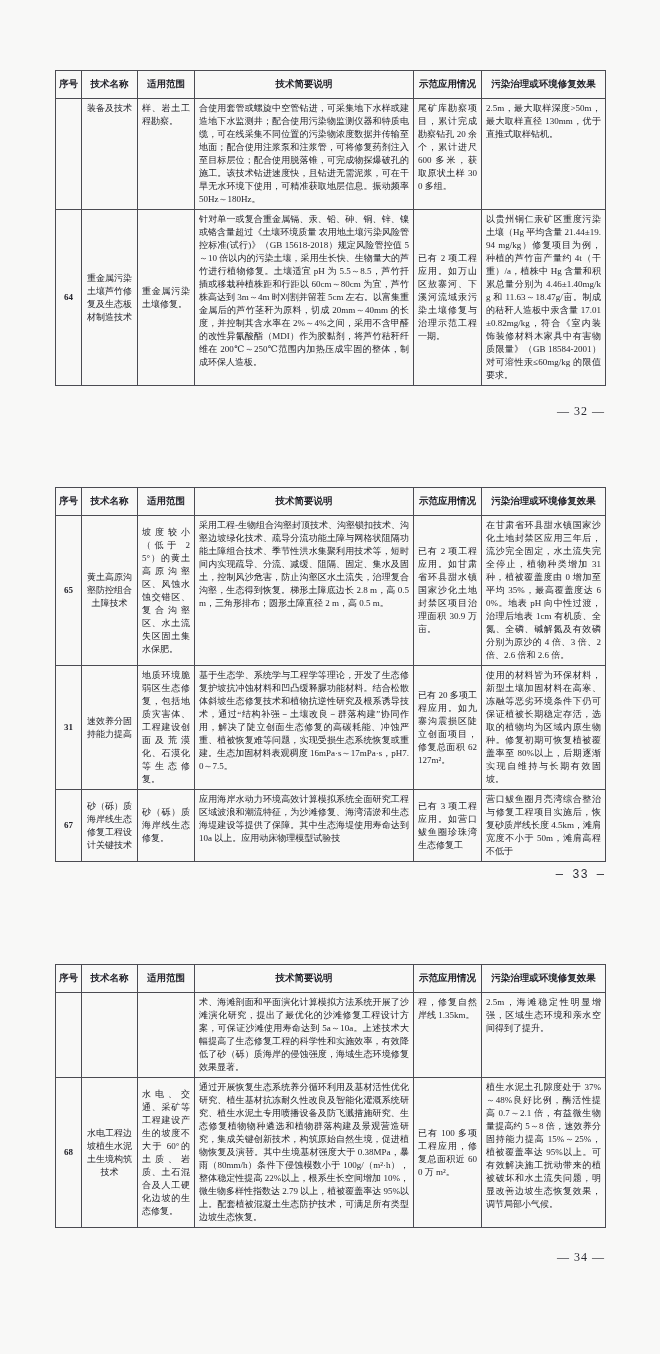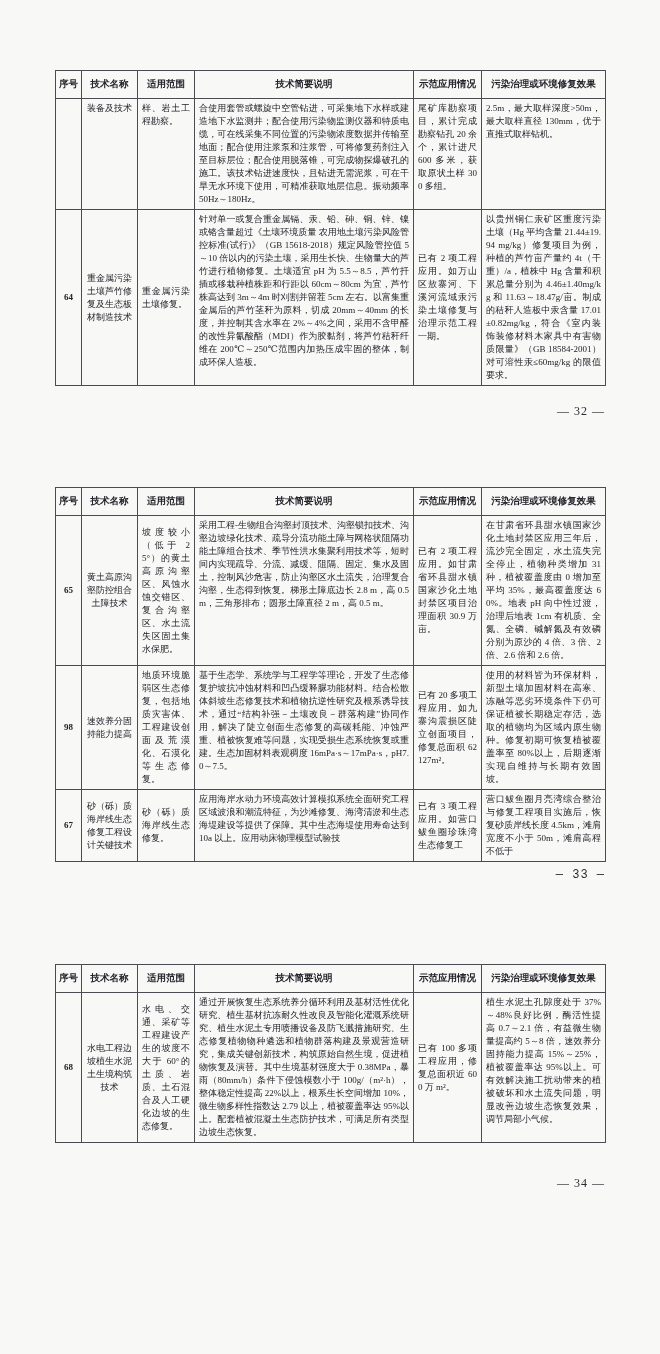--- a/index.html
+++ b/index.html
@@ -51,21 +51,21 @@
     width: 550px;
     text-align: right;
     font-size: 12px;
     letter-spacing: 1px;
     color: #2a2a32;
   }
   .pn-32 { margin-top: 18px; }
   .gap-before-t2 { height: 68px; }
   .pn-33 { margin-top: 6px; font-family: Liberation Mono, monospace; }
   .gap-before-t3 { height: 82px; }
-  .pn-34 { margin-top: 33px; }
+  .pn-34 { margin-top: 22px; }
 </style>
 </head>
 <body>
 
 <div class="sheet">
 
   <table class="doc-table">
     <colgroup>
       <col style="width:26px">
         <col style="width:56px">
@@ -130,21 +130,21 @@
     <tbody>
       <tr>
         <td class="c-num">65</td>
         <td class="c-name">黄土高原沟壑防控组合土障技术</td>
         <td class="c-scope">坡度较小（低于 25°）的黄土高原沟壑区、风蚀水蚀交错区、复合沟壑区、水土流失区固土集水保肥。</td>
         <td class="c-desc">采用工程-生物组合沟壑封顶技术、沟壑锁扣技术、沟壑边坡绿化技术、疏导分流功能土障与网格状阻隔功能土障组合技术、季节性洪水集聚利用技术等，短时间内实现疏导、分流、减缓、阻隔、固定、集水及固土，控制风沙危害，防止沟壑区水土流失，治理复合沟壑，生态得到恢复。梯形土障底边长 2.8 m，高 0.5 m，三角形排布；圆形土障直径 2 m，高 0.5 m。</td>
         <td class="c-app">已有 2 项工程应用。如甘肃省环县甜水镇国家沙化土地封禁区项目治理面积 30.9 万亩。</td>
         <td class="c-eff">在甘肃省环县甜水镇国家沙化土地封禁区应用三年后，流沙完全固定，水土流失完全停止，植物种类增加 31 种，植被覆盖度由 0 增加至平均 35%，最高覆盖度达 60%。地表 pH 向中性过渡，治理后地表 1cm 有机质、全氮、全磷、碱解氮及有效磷分别为原沙的 4 倍、3 倍、2 倍、2.6 倍和 2.6 倍。</td>
       </tr>
       <tr>
-        <td class="c-num">98</td>
+        <td class="c-num">31</td>
         <td class="c-name">速效养分固持能力提高</td>
         <td class="c-scope">地质环境脆弱区生态修复，包括地质灾害体、工程建设创面及荒漠化、石漠化等生态修复。</td>
         <td class="c-desc">基于生态学、系统学与工程学等理论，开发了生态修复护坡抗冲蚀材料和凹凸缓释脲功能材料。结合松散体斜坡生态修复技术和植物抗逆性研究及根系诱导技术，通过“结构补强－土壤改良－群落构建”协同作用，解决了陡立创面生态修复的高碳耗能、冲蚀严重、植被恢复难等问题，实现受损生态系统恢复或重建。生态加固材料表观稠度 16mPa·s～17mPa·s，pH7.0～7.5。</td>
         <td class="c-app">已有 20 多项工程应用。如九寨沟震损区陡立创面项目，修复总面积 62127m²。</td>
         <td class="c-eff">使用的材料皆为环保材料，新型土壤加固材料在高寒、冻融等恶劣环境条件下仍可保证植被长期稳定存活，选取的植物均为区域内原生物种。修复初期可恢复植被覆盖率至 80%以上，后期逐渐实现自维持与长期有效固坡。</td>
       </tr>
       <tr>
         <td class="c-num">67</td>
         <td class="c-name">砂（砾）质海岸线生态修复工程设计关键技术</td>
         <td class="c-scope">砂（砾）质海岸线生态修复。</td>
@@ -173,20 +173,28 @@
         <th>序号</th>
         <th>技术名称</th>
         <th>适用范围</th>
         <th>技术简要说明</th>
         <th>示范应用情况</th>
         <th>污染治理或环境修复效果</th>
       </tr>
     </thead>
     <tbody>
       <tr>
+        <td class="c-num"></td>
+        <td class="c-name vtop"></td>
+        <td class="c-scope vtop"></td>
+        <td class="c-desc">术、海滩剖面和平面演化计算模拟方法系统开展了沙滩演化研究，提出了最优化的沙滩修复工程设计方案，可保证沙滩使用寿命达到 5a～10a。上述技术大幅提高了生态修复工程的科学性和实施效率，有效降低了砂（砾）质海岸的侵蚀强度，海域生态环境修复效果显著。</td>
+        <td class="c-app vtop">程，修复自然岸线 1.35km。</td>
+        <td class="c-eff">2.5m，海滩稳定性明显增强，区域生态环境和亲水空间得到了提升。</td>
+      </tr>
+      <tr>
         <td class="c-num">68</td>
         <td class="c-name">水电工程边坡植生水泥土生境构筑技术</td>
         <td class="c-scope">水电、交通、采矿等工程建设产生的坡度不大于 60°的土质、岩质、土石混合及人工硬化边坡的生态修复。</td>
         <td class="c-desc">通过开展恢复生态系统养分循环利用及基材活性优化研究、植生基材抗冻耐久性改良及智能化灌溉系统研究、植生水泥土专用喷播设备及防飞溅措施研究、生态修复植物物种遴选和植物群落构建及景观营造研究，集成关键创新技术，构筑原始自然生境，促进植物恢复及演替。其中生境基材强度大于 0.38MPa，暴雨（80mm/h）条件下侵蚀模数小于 100g/（m²·h），整体稳定性提高 22%以上，根系生长空间增加 10%，微生物多样性指数达 2.79 以上，植被覆盖率达 95%以上。配套植被混凝土生态防护技术，可满足所有类型边坡生态恢复。</td>
         <td class="c-app">已有 100 多项工程应用，修复总面积近 600 万 m²。</td>
         <td class="c-eff">植生水泥土孔隙度处于 37%～48%良好比例，酶活性提高 0.7～2.1 倍，有益微生物量提高约 5～8 倍，速效养分固持能力提高 15%～25%，植被覆盖率达 95%以上。可有效解决施工扰动带来的植被破坏和水土流失问题，明显改善边坡生态恢复效果，调节局部小气候。</td>
       </tr>
     </tbody>
   </table>
 

